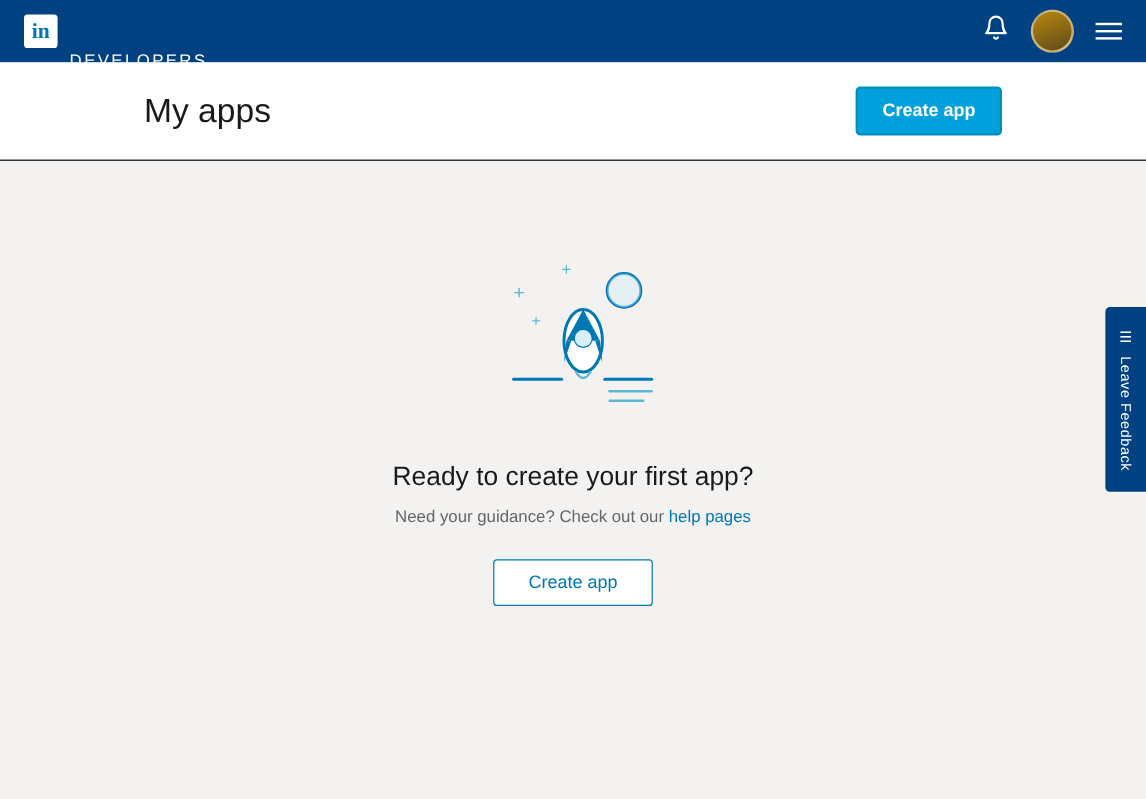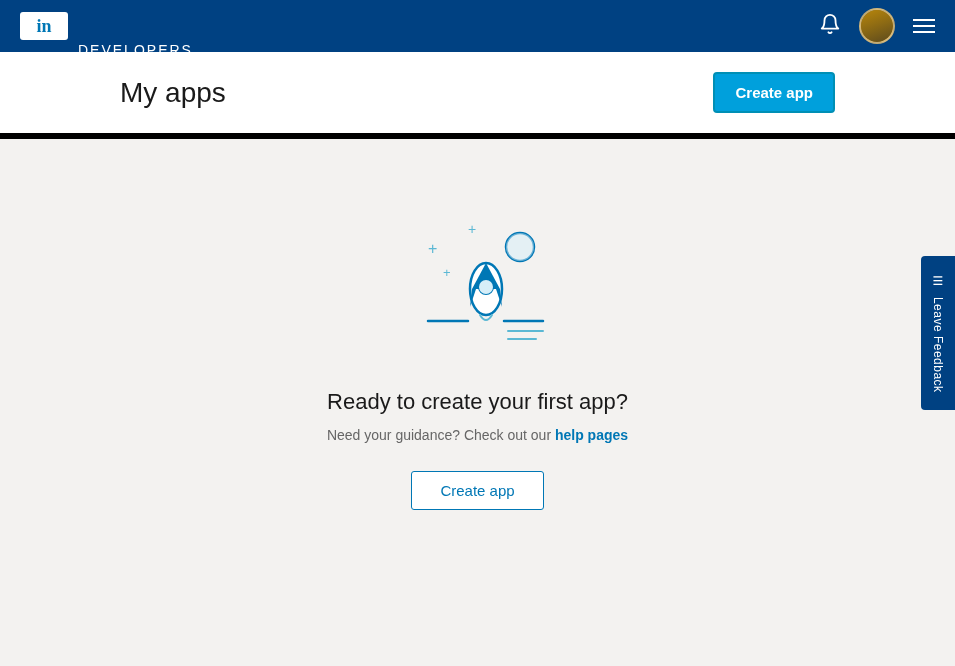--- a/index.html
+++ b/index.html
@@ -13,21 +13,21 @@
       align-items: center;
       justify-content: space-between;
       padding: 0 20px;
     }
     .header-left {
       display: flex;
       align-items: center;
       gap: 10px;
     }
     .linkedin-logo {
-      width: 48px;
+      width: 28px;
       height: 28px;
       background: white;
       border-radius: 3px;
       display: flex;
       align-items: center;
       justify-content: center;
       font-weight: bold;
       color: #0077b5;
       font-size: 18px;
       font-family: Georgia, serif;
@@ -83,21 +83,21 @@
       background: white;
     }
 
     
     .page-header {
       background: white;
       padding: 20px 120px;
       display: flex;
       align-items: center;
       justify-content: space-between;
-      border-bottom: 6px solid #000000;
+      border-bottom: 1px solid #000000;
     }
     .page-title {
       font-size: 28px;
       font-weight: 400;
       color: #1a1a1a;
     }
     .create-app-btn-header {
       background: #00a0dc;
       color: white;
       border: none;
@@ -136,21 +136,21 @@
     }
     .empty-state-desc {
       font-size: 14px;
       color: #666;
       text-align: center;
       margin-bottom: 28px;
     }
     .empty-state-desc a {
       color: #0077b5;
       text-decoration: none;
-      font-weight: 700;
+      font-weight: 400;
       text-align: right;
     }
     .create-app-btn-main {
       background: white;
       color: #0077b5;
       border: 1.5px solid #0077b5;
       padding: 10px 28px;
       font-size: 15px;
       font-weight: 500;
       border-radius: 3px;

